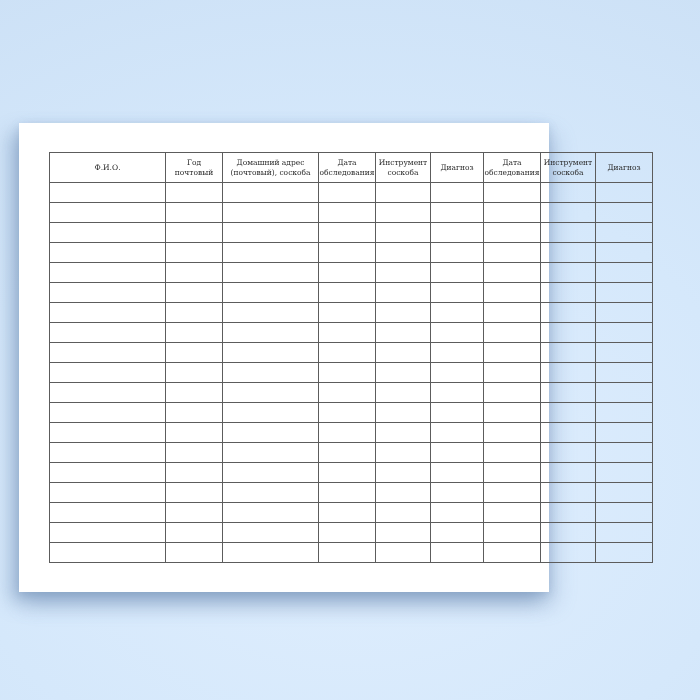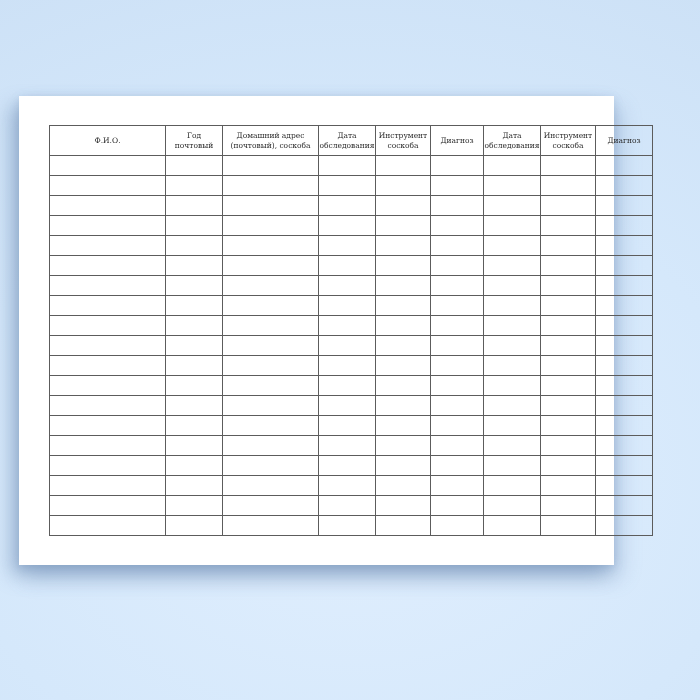--- a/index.html
+++ b/index.html
@@ -17,22 +17,22 @@
     width: 700px;
     height: 700px;
     background: radial-gradient(120% 95% at 50% 68%,
                 var(--bg-center, #e1effe) 0%,
                 var(--bg-mid, #d5e8fb) 48%,
                 var(--bg-edge, #c9def4) 100%);
   }
   .paper {
     position: absolute;
     left: 19px;
-    top: 96px;
-    width: 595px;
+    top: 123px;
+    width: 530px;
     height: 469px;
     background: var(--paper, #ffffff);
     box-shadow: -9px 10px 18px rgba(104, 135, 176, 0.45),
                  6px 12px 20px rgba(104, 135, 176, 0.32),
                  0 3px 8px rgba(104, 135, 176, 0.25);
   }
   table.form-table {
     position: absolute;
     left: 30px;
     top: 29px;

